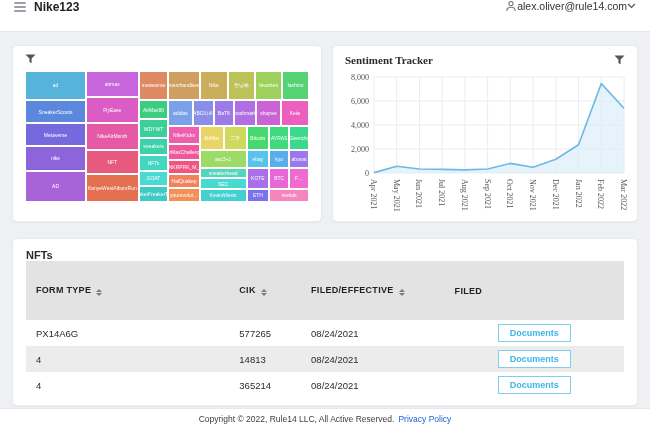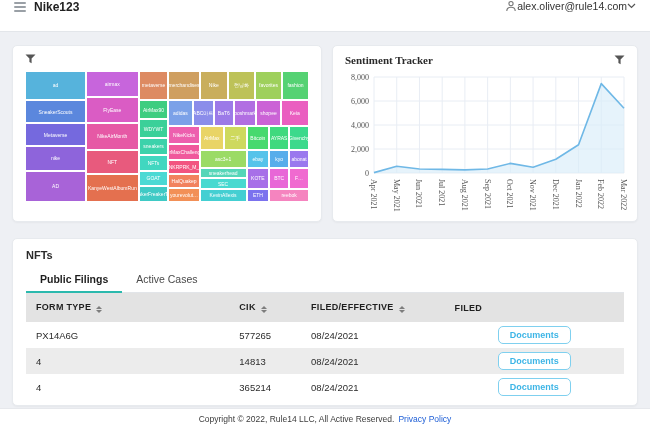--- a/index.html
+++ b/index.html
@@ -53,31 +53,31 @@
   .search-wrap { margin:9px 0 9px 12px; }
   .search-wrap input {
     border:none; border-bottom:1px solid #9e9e9e; width:128px;
     font-size:9.5px; padding:2px 0; background:transparent; outline:none;
     font-family:"Liberation Sans", sans-serif; color:#333;
   }
   .search-wrap input::placeholder { color:#3a3a3a; opacity:1; }
   table { width:100%; border-collapse:collapse; }
   thead th {
     background:#e3e3e3; text-align:left; font-size:9px; font-weight:700;
-    color:#1f1f1f; padding:9px 10px; letter-spacing:.3px; cursor:pointer; white-space:nowrap;
+    color:#1f1f1f; padding:24px 10px; letter-spacing:.3px; cursor:pointer; white-space:nowrap;
   }
   thead th:last-child { cursor:default; }
   tbody td { font-size:9.5px; padding:4px 10px; color:#2b2b2b; }
   tbody tr:nth-child(even) { background:#ececec; }
   th:nth-child(1){ width:34%; } th:nth-child(2){ width:12%; }
   th:nth-child(3){ width:24%; } th:nth-child(4){ width:30%; }
   td:last-child { text-align:center; }
   .docs-btn {
     font-size:9px; font-weight:700; color:#3db5e6; background:#fff;
-    border:1px solid #7fd0ef; border-radius:5px; padding:3px 11px; cursor:pointer;
+    border:1px solid #7fd0ef; border-radius:0; padding:3px 11px; cursor:pointer;
     font-family:"Liberation Sans", sans-serif;
   }
   .sort { display:inline-flex; flex-direction:column; gap:1px; margin-left:5px; vertical-align:1px; }
   .sort i { display:block; width:0; height:0; border-left:3px solid transparent; border-right:3px solid transparent; }
   .sort .up { border-bottom:3.5px solid #7d7d7d; }
   .sort .dn { border-top:3.5px solid #7d7d7d; }
   
   footer {
     position:absolute; left:0; right:0; bottom:0; height:20px; background:#fff;
     border-top:1px solid #e6e8ec; display:flex; align-items:center; justify-content:center;
@@ -321,24 +321,20 @@
             <text class="tick" x="286" y="112" text-anchor="start" transform="rotate(90 286 109)">Mar 2022</text>
             <path d="M 36 102.64 L 58.72727272727273 96.28 L 81.45454545454545 99.03999999999999 L 104.18181818181819 99.4 L 126.9090909090909 99.88 L 149.63636363636363 99.03999999999999 L 172.36363636363637 93.4 L 195.0909090909091 97.24 L 217.8181818181818 89.19999999999999 L 240.54545454545453 74.80000000000001 L 263.27272727272725 13.599999999999998 L 286 38.199999999999996 L 286 103 L 36 103 Z" fill="#d9ecf9" fill-opacity="0.65"></path>
             <polyline points="36,102.64 58.72727272727273,96.28 81.45454545454545,99.03999999999999 104.18181818181819,99.4 126.9090909090909,99.88 149.63636363636363,99.03999999999999 172.36363636363637,93.4 195.0909090909091,97.24 217.8181818181818,89.19999999999999 240.54545454545453,74.80000000000001 263.27272727272725,13.599999999999998 286,38.199999999999996" fill="none" stroke="#6fb8e6" stroke-width="1.6" stroke-linejoin="round"></polyline>
           </svg>
       </div>
     </section>
   </div>
 
   <section class="card card-legal">
     <h2>NFTs</h2>
-    <div class="tabs" id="tabs">
-        <div class="tab active">Public Filings</div>
-        <div class="tab">Active Cases</div>
-      </div>
     <table>
       <thead id="filings-head">
           <tr>
             <th>FORM TYPE<span class="sort">
                 <i class="up"></i>
                 <i class="dn"></i>
               </span></th>
             <th>CIK<span class="sort">
                 <i class="up"></i>
                 <i class="dn"></i>

